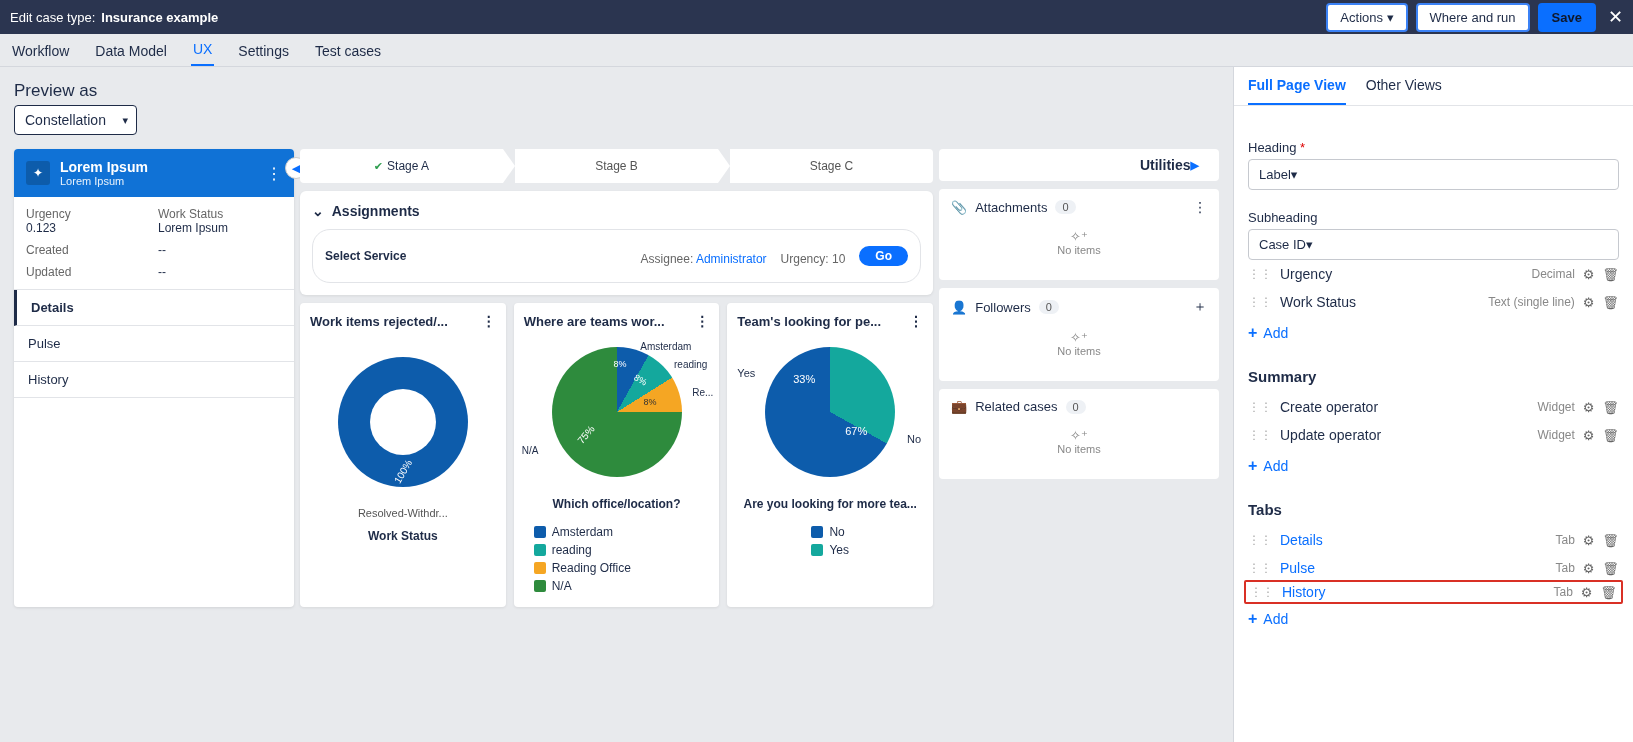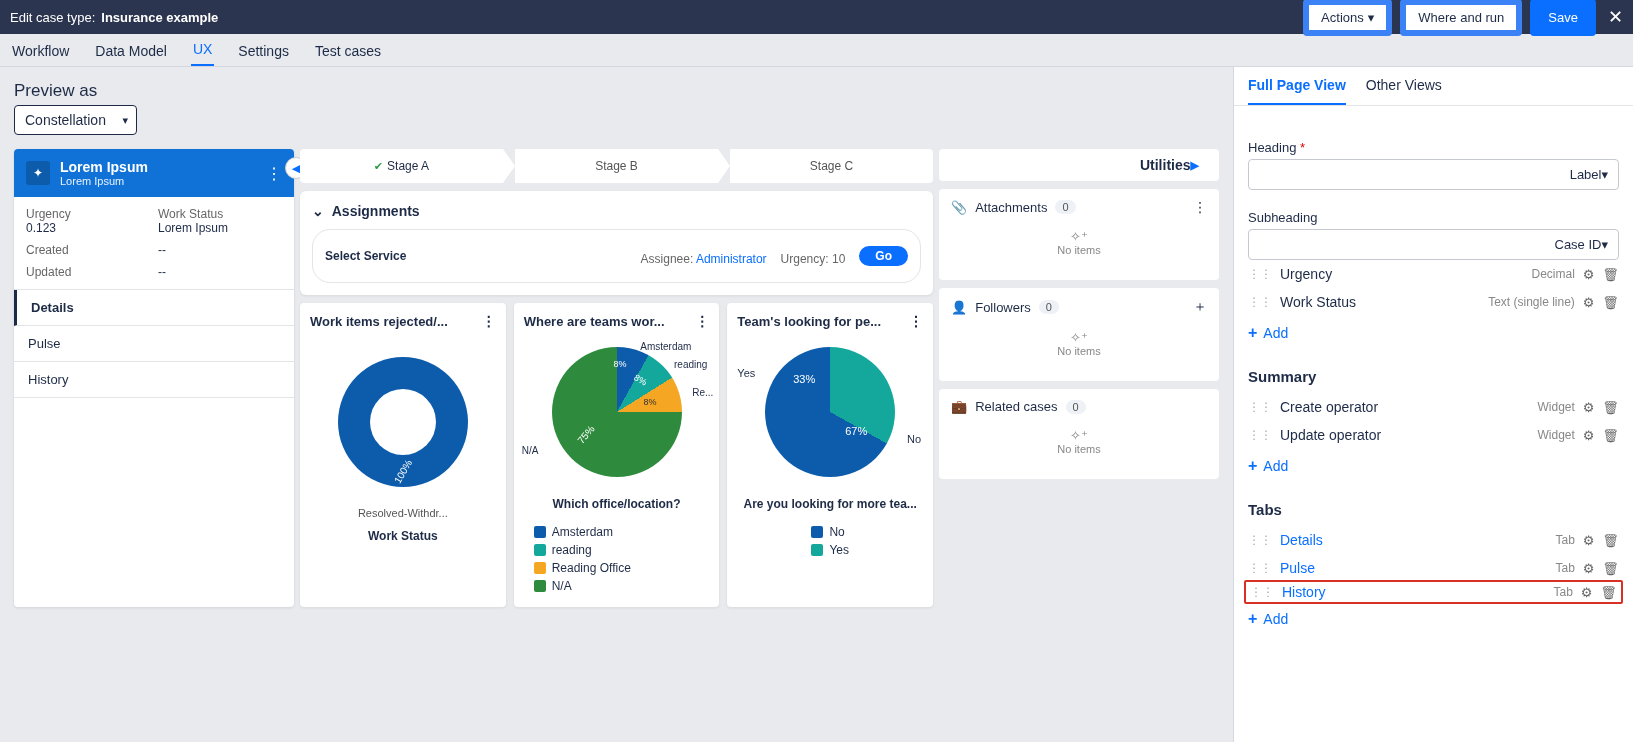--- a/index.html
+++ b/index.html
@@ -1,22 +1,22 @@
 <!DOCTYPE html>
 <html><head>
 <meta charset="utf-8">
 <style>
 *{margin:0;padding:0;box-sizing:border-box;font-family:-apple-system,BlinkMacSystemFont,"Segoe UI",Arial,sans-serif}
 body{background:#e8eaed;color:#1e2b47;font-size:13px;overflow:hidden;width:1633px;height:742px}
 .topbar{background:#2b3550;height:34px;display:flex;align-items:center;padding:0 10px;color:#fff}
 .topbar-title{font-weight:400;font-size:13px}
 .topbar-name{font-weight:600;margin-left:6px;font-size:13px}
 .topbar-actions{margin-left:auto;display:flex;gap:8px;align-items:center}
-.btn{border:6px solid #3b82f6;background:#fff;color:#1e2b47;padding:5px 12px;border-radius:4px;font-size:13px;cursor:pointer;display:inline-flex;align-items:flex-end;gap:4px}
-.btn-primary{background:#0a6fff;color:#ffffff;border-color:#0a6fff;font-weight:400}
+.btn{border:2px solid #3b82f6;background:#fff;color:#1e2b47;padding:5px 12px;border-radius:4px;font-size:13px;cursor:pointer;display:inline-flex;align-items:flex-end;gap:4px}
+.btn-primary{background:#0a6fff;color:#0f172a;border-color:#0a6fff;font-weight:700}
 .close-x{font-size:18px;cursor:pointer;margin-left:4px;color:#fff}
 .tabs-row{background:#e8eaed;border-bottom:1px solid #d4d7dd;height:33px;display:flex;align-items:flex-end;padding-left:10px;gap:22px}
 .tabs-row .tab{padding:7px 2px;font-size:14px;cursor:pointer}
 .tabs-row .tab.active{color:#0a6fff;border-bottom:2px solid #0a6fff;font-weight:500}
 .content{display:flex;height:calc(100% - 67px)}
 .main{flex:1;padding:14px;overflow:auto}
 .preview-label{font-size:17px;margin-bottom:4px}
 .preview-select{border:1px solid #1e2b47;border-radius:4px;padding:6px 30px 6px 10px;background:#fff;font-size:14px;display:inline-flex;align-items:center;cursor:pointer;position:relative}
 .preview-select::after{content:"▾";position:absolute;right:8px;font-size:11px}
 .canvas{display:flex;gap:6px;margin-top:14px}
@@ -69,21 +69,21 @@
 .util-action{margin-left:auto;cursor:pointer;font-size:14px}
 .no-items{text-align:center;color:#888;font-size:11px;padding:14px 0}
 .sparkle{font-size:13px;color:#888}
 .config-panel{width:400px;background:#fff;border-left:1px solid #d4d7dd;height:100%;overflow:auto}
 .cp-tabs{display:flex;border-bottom:1px solid #e2e4e8;padding:0 14px;gap:20px}
 .cp-tab{padding:10px 0;font-size:14px;cursor:pointer}
 .cp-tab.active{color:#0a6fff;font-weight:600;border-bottom:2px solid #0a6fff}
 .cp-body{padding:14px}
 .cp-label{font-size:13px;margin-bottom:4px;margin-top:20px}
 .cp-req{color:#d00}
-.cp-select{width:100%;border:1px solid #c6c9cf;border-radius:4px;padding:7px 10px;font-size:13px;display:flex;justify-content:flex-end;align-items:center;cursor:pointer}
+.cp-select{width:100%;border:1px solid #c6c9cf;border-radius:4px;padding:7px 10px;font-size:13px;display:flex;justify-content:flex-start;align-items:center;cursor:pointer}
 .cp-section-title{font-weight:700;font-size:15px;margin-top:18px;margin-bottom:8px}
 .cp-row{display:flex;align-items:center;gap:8px;padding:6px 0}
 .cp-drag{color:#aaa;cursor:grab;font-size:12px}
 .cp-row-label{flex:1;font-size:14px}
 .cp-row-link{color:#0a6fff;cursor:pointer}
 .cp-row-type{color:#888;font-size:12px}
 .cp-row-actions{display:flex;gap:8px;color:#666}
 .cp-row-actions span{cursor:pointer}
 .cp-add{display:flex;align-items:center;gap:6px;color:#0a6fff;padding:8px 0;cursor:pointer;font-size:14px}
 .cp-plus{font-size:16px;font-weight:700}

